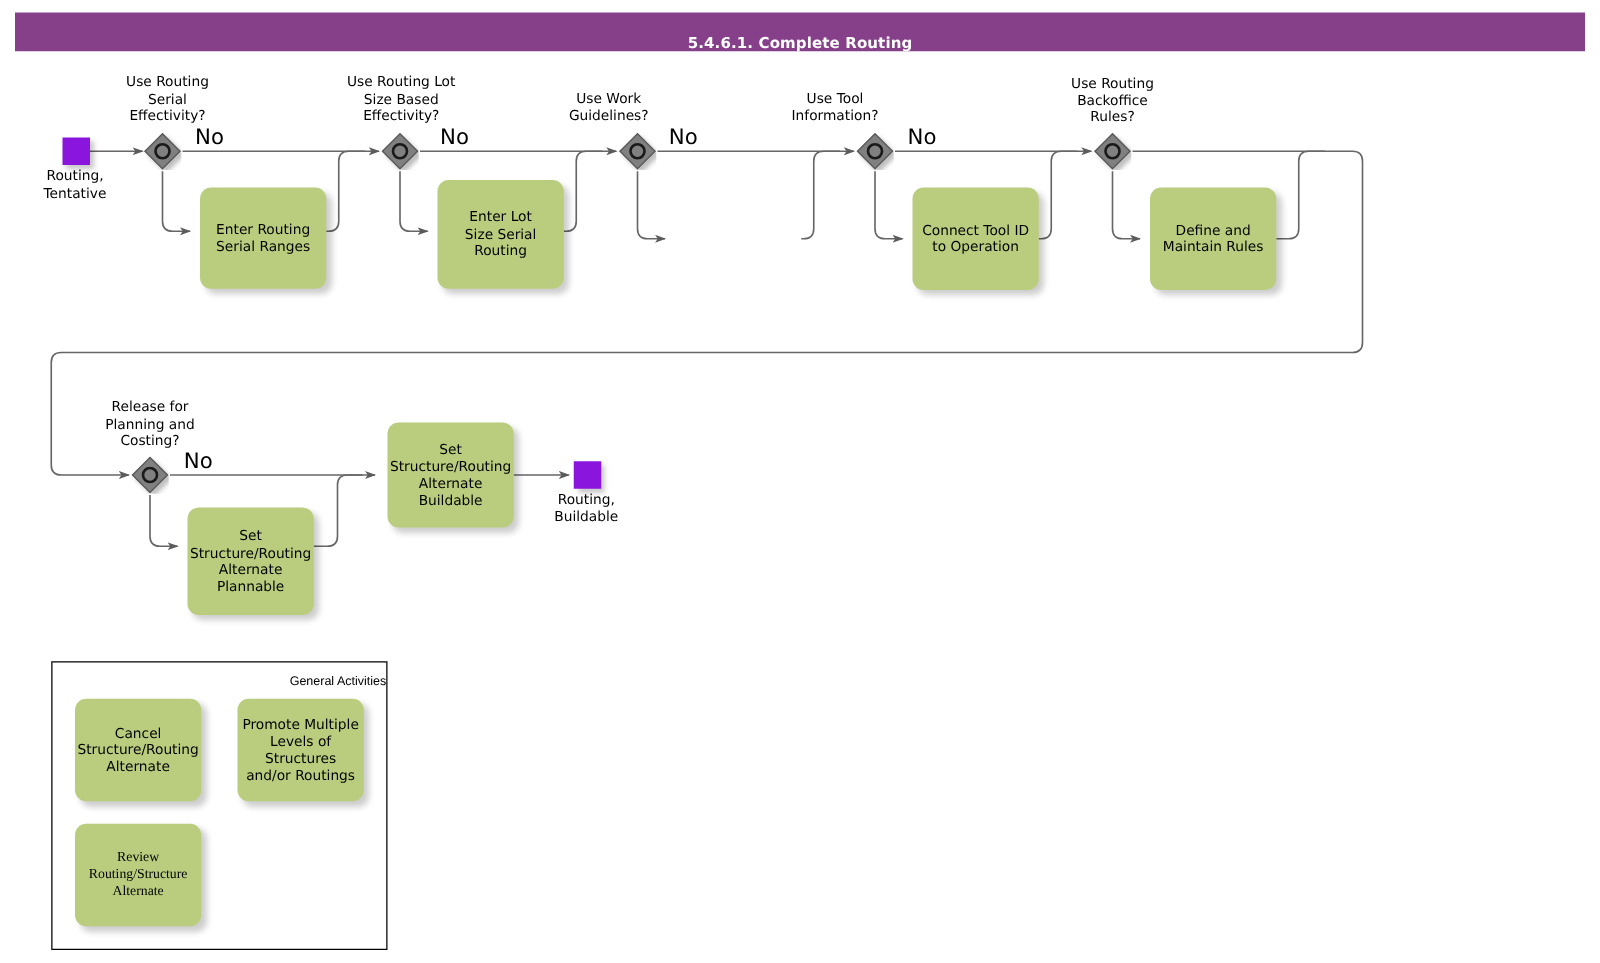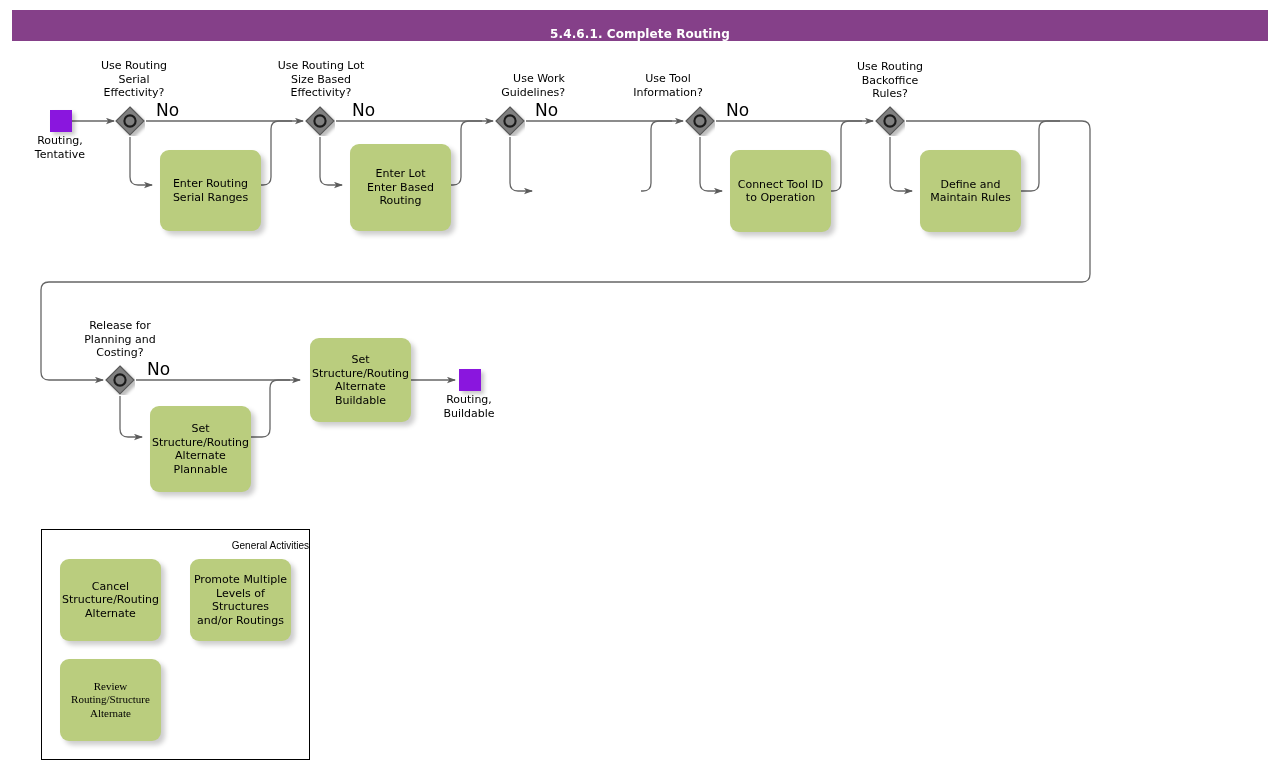--- a/index.html
+++ b/index.html
@@ -222,21 +222,21 @@
 Size Based
 Effectivity?</div>
   <div class="edge-label" style="left:352px; top:104px;">No</div>
 
   <div class="node gateway" style="left:495px; top:106px;">
     <svg width="30" height="30" viewBox="0 0 30 30">
       <polygon points="15,1 29,15 15,29 1,15" fill="#808080" stroke="#595959" stroke-width="1.2" filter="url(#softshadow)"></polygon>
       <circle cx="15" cy="15" r="5.6" fill="none" stroke="#1a1a1a" stroke-width="2.1"></circle>
     </svg>
   </div>
-  <div class="gw-label" style="left:455px; top:72px; width:110px;text-align:right;">Use Work
+  <div class="gw-label" style="left:432px; top:72px; width:110px;">Use Work
 Guidelines?</div>
   <div class="edge-label" style="left:535px; top:104px;">No</div>
 
   <div class="node gateway" style="left:685px; top:106px;">
     <svg width="30" height="30" viewBox="0 0 30 30">
       <polygon points="15,1 29,15 15,29 1,15" fill="#808080" stroke="#595959" stroke-width="1.2" filter="url(#softshadow)"></polygon>
       <circle cx="15" cy="15" r="5.6" fill="none" stroke="#1a1a1a" stroke-width="2.1"></circle>
     </svg>
   </div>
   <div class="gw-label" style="left:611px; top:72px; width:114px;">Use Tool
@@ -264,21 +264,21 @@
 Costing?</div>
   <div class="edge-label" style="left:147px; top:363px;">No</div>
 
   <div class="node task" style="left:160px; top:150px; width:101px; height:81px;">
     <span>Enter Routing
 Serial Ranges</span>
   </div>
 
   <div class="node task" style="left:350px; top:144px; width:101px; height:87px;">
     <span>Enter Lot
-Enter Based
+Size Serial
 Routing</span>
   </div>
 
 
   <div class="node task" style="left:730px; top:150px; width:101px; height:82px;">
     <span>Connect Tool ID
 to Operation</span>
   </div>
 
   <div class="node task" style="left:920px; top:150px; width:101px; height:82px;">

